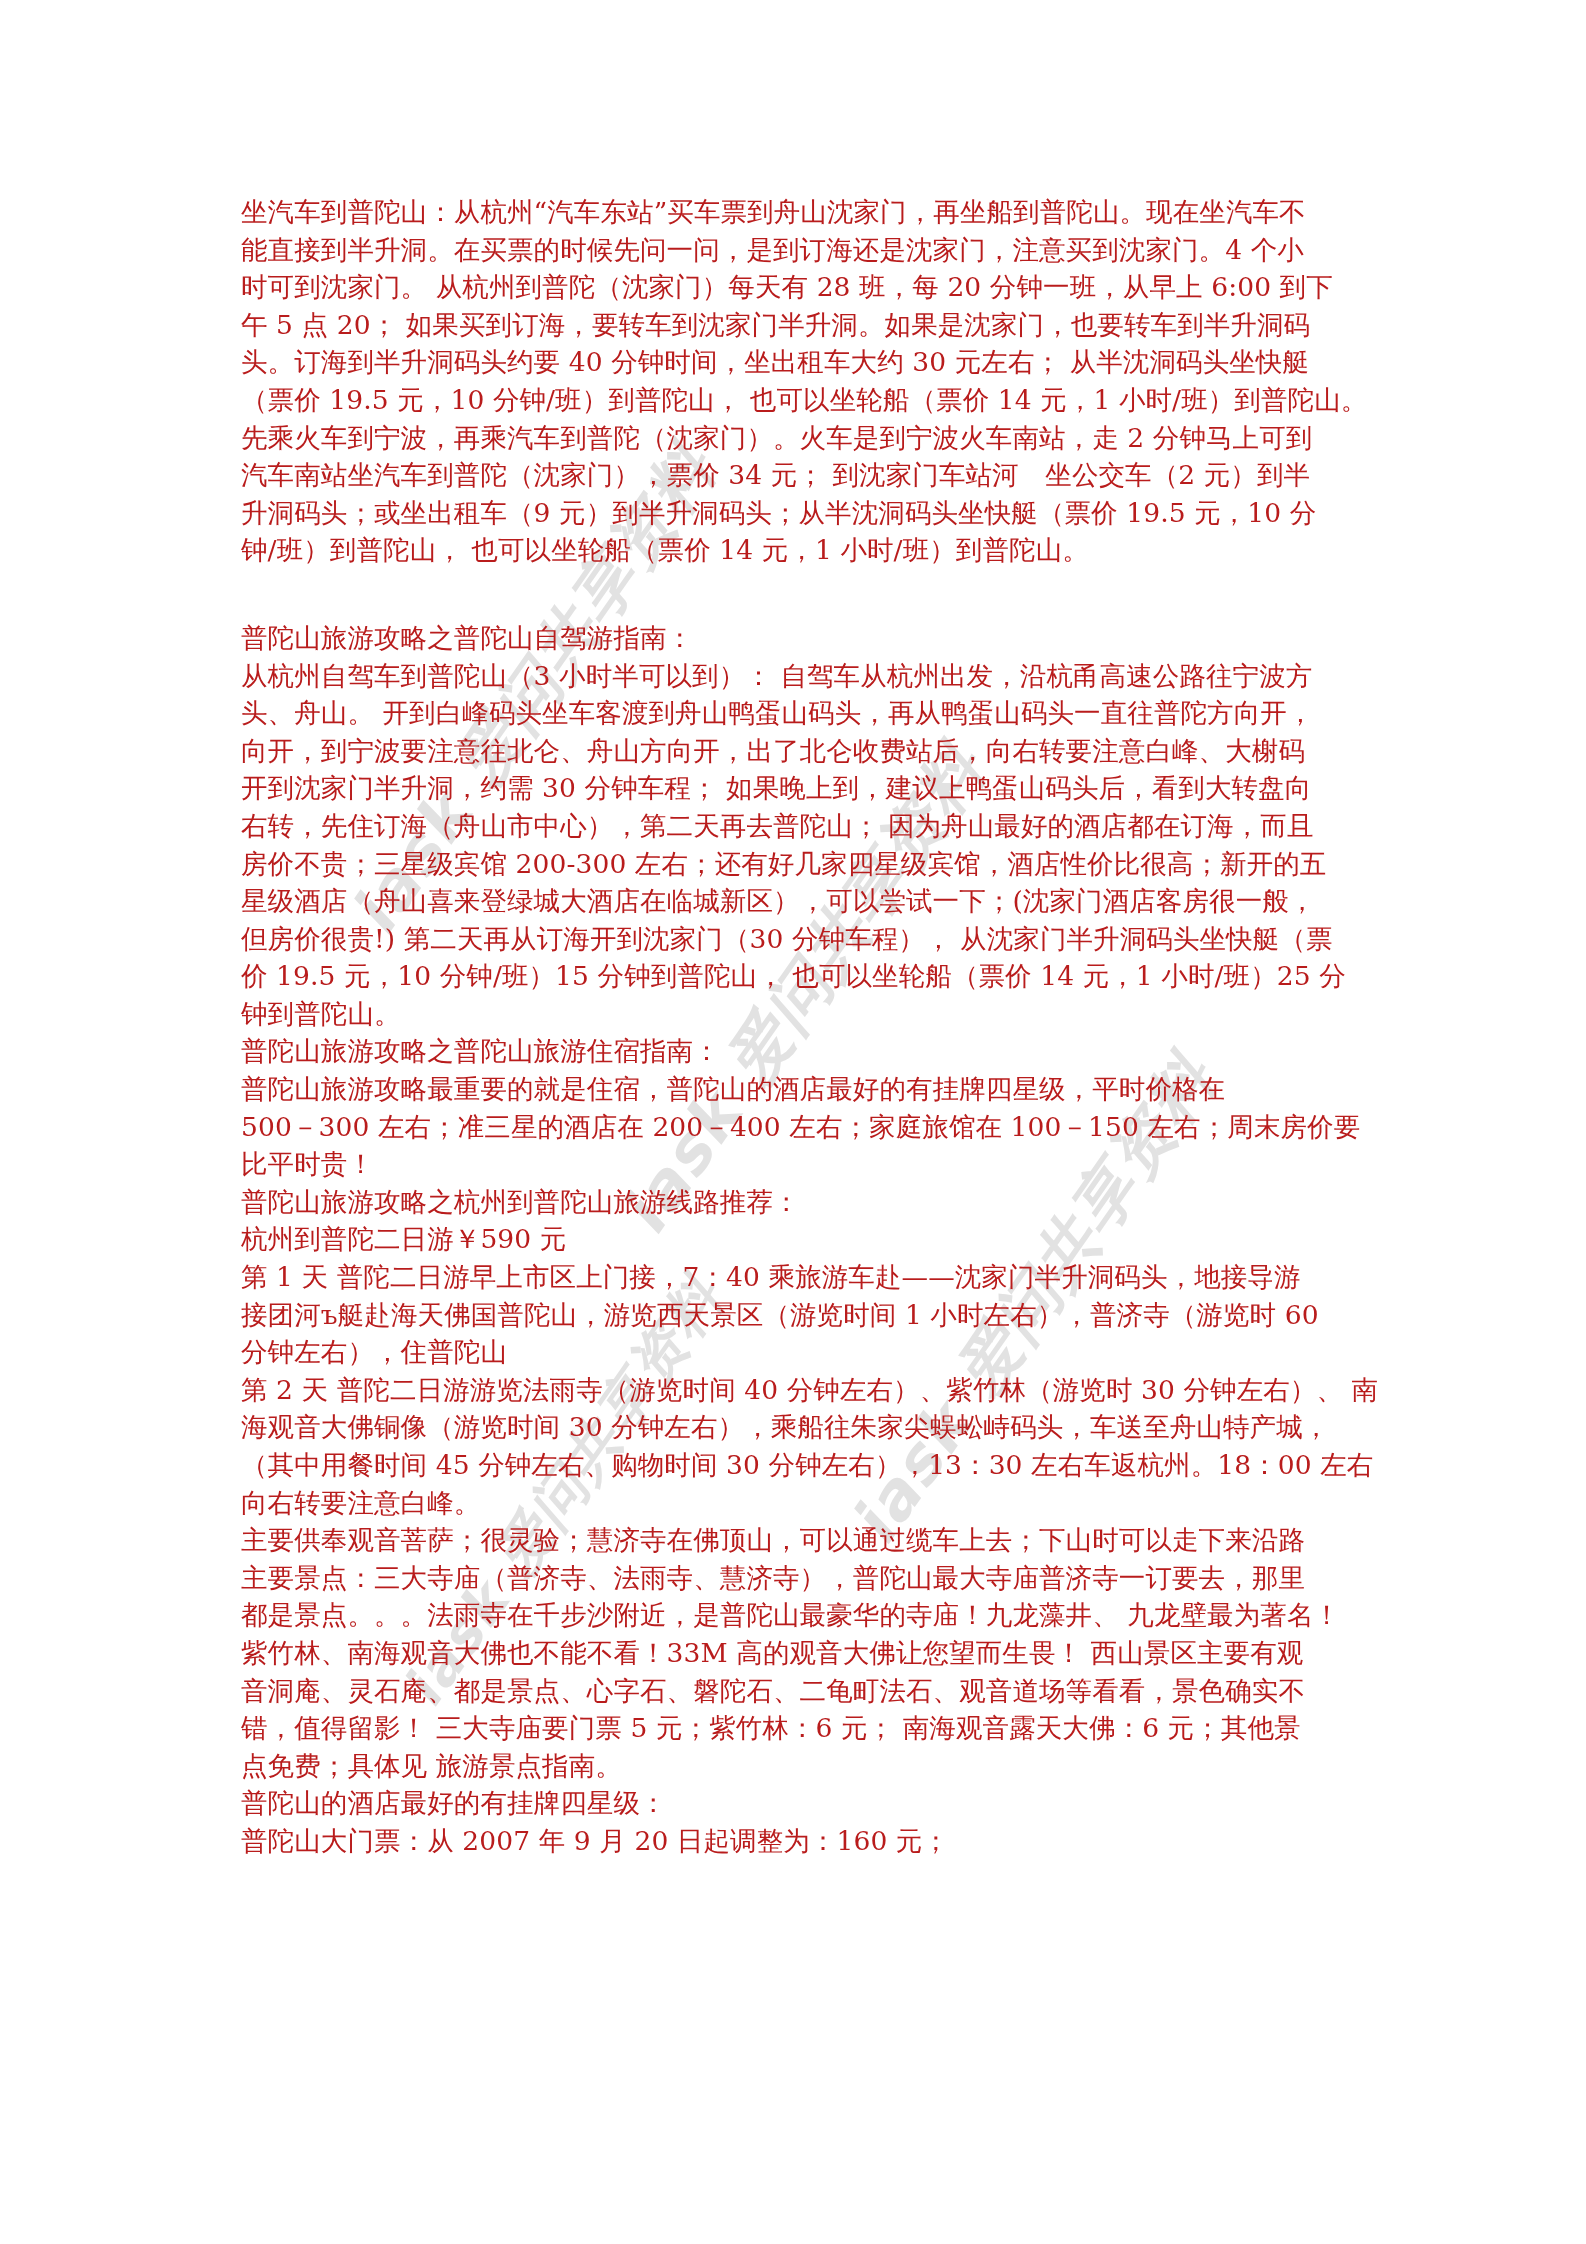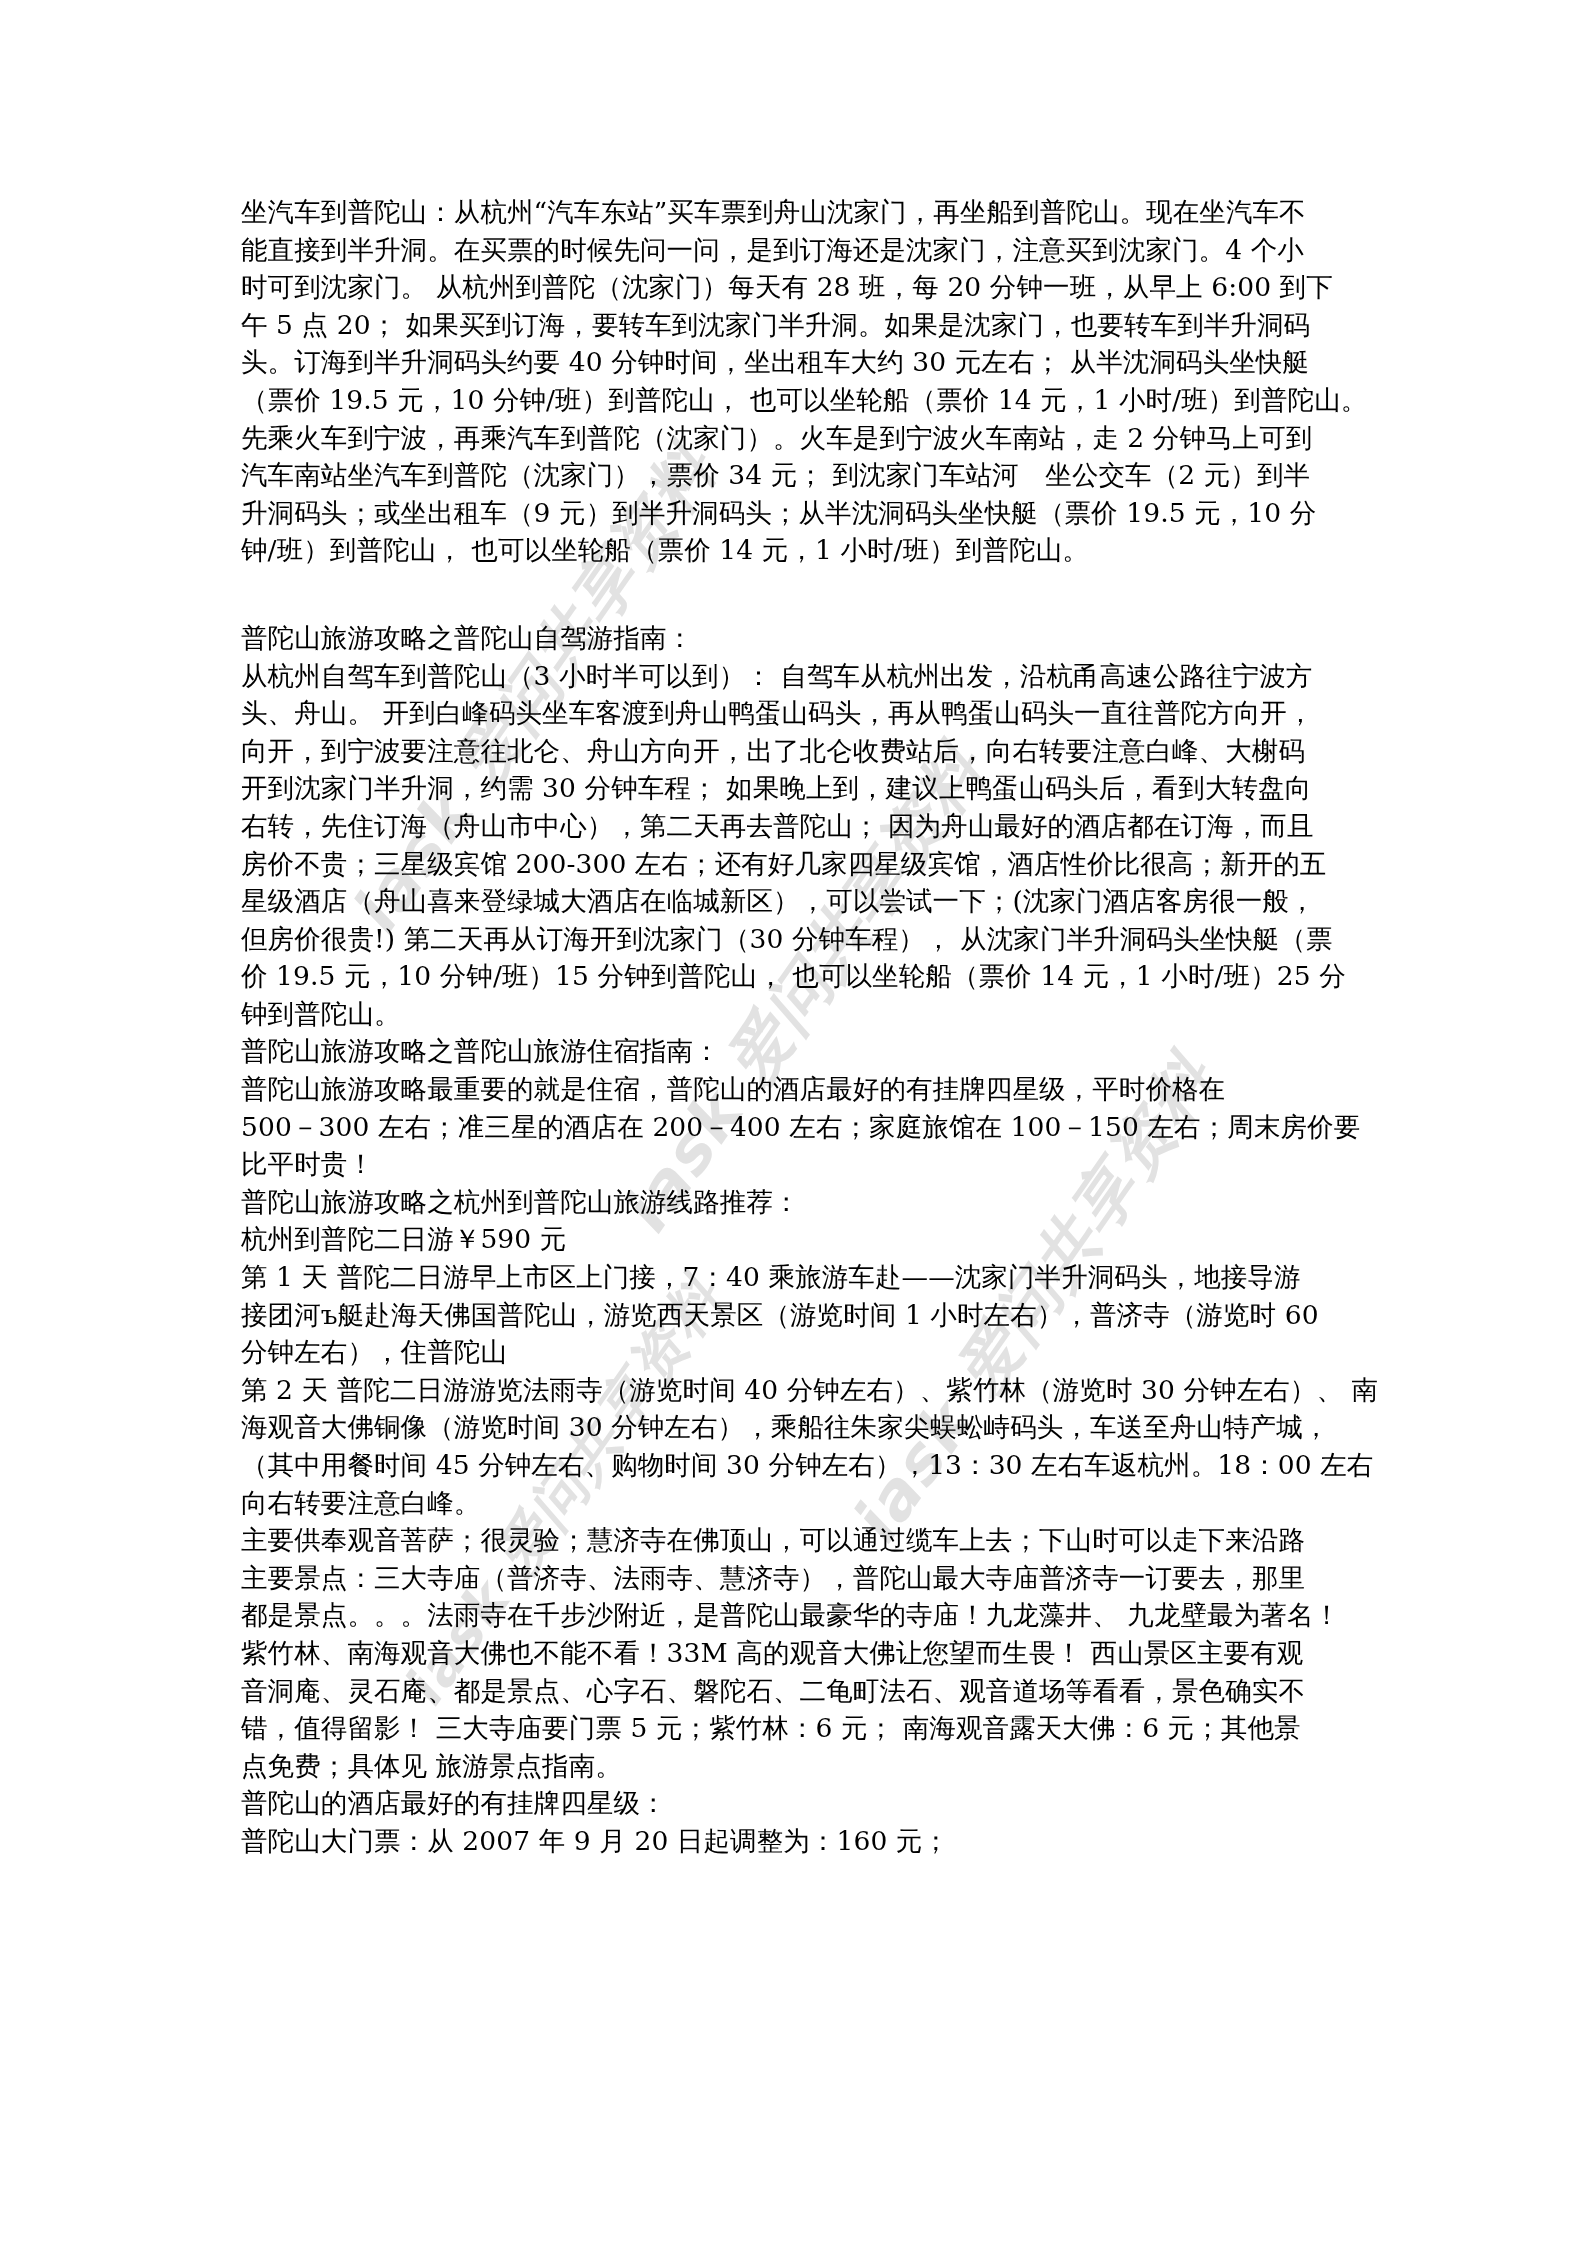--- a/index.html
+++ b/index.html
@@ -5,21 +5,21 @@
   html, body { margin: 0; padding: 0; background: #ffffff; }
   body { width: 1586px; height: 2244px; position: relative; overflow: hidden; }
   .page { position: absolute; left: 0; top: 0; width: 1586px; height: 2244px; background: #fff; }
   .watermark {
     position: absolute; color: #e2e2e2; font-family: "DejaVu Sans", sans-serif;
     font-weight: bold; font-style: italic; white-space: nowrap; transform-origin: left center;
     pointer-events: none; z-index: 0; letter-spacing: 2px;
   }
   .content {
     position: absolute; left: 241px; top: 193px; width: 1120px; z-index: 1;
-    font-family: "DejaVu Serif", "Liberation Serif", serif; font-size: 26.5px; color: #000000;
+    font-family: "DejaVu Serif", "Liberation Serif", serif; font-size: 26.5px; color: #b91c1c;
   }
   .line { height: 37.6px; line-height: 37.6px; white-space: nowrap; overflow: visible; letter-spacing: 0.1px; }
   .gap { height: 50px; }
 </style>
 </head>
 <body>
 
 <div class="page">
 
   <div class="watermark" style="left:370px; top:880px; font-size:64px; transform: rotate(-55deg);">iask 爱问共享资料</div>

